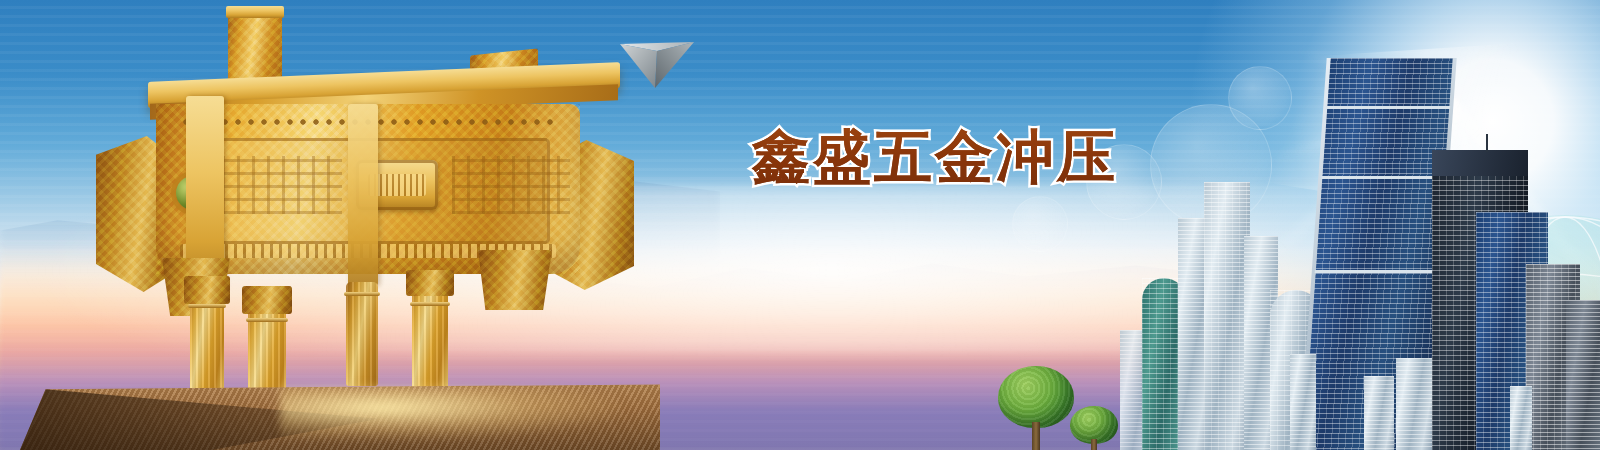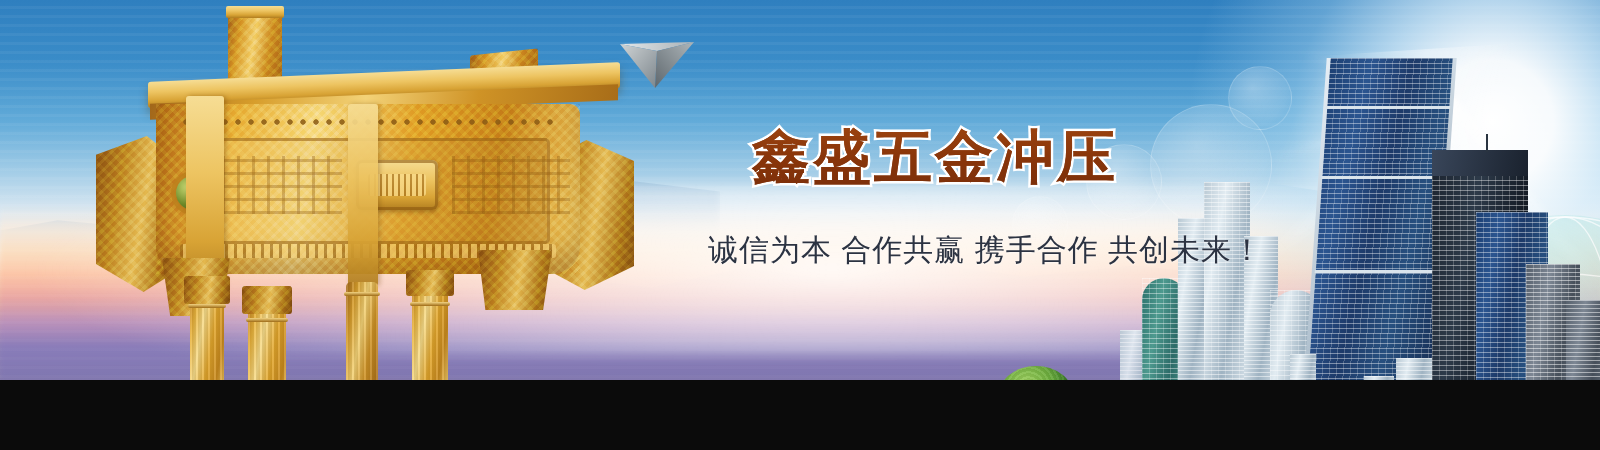--- a/index.html
+++ b/index.html
@@ -1,17 +1,17 @@
 <!DOCTYPE html>
 <html><head>
 <meta charset="utf-8">
 <style>
   html,body{margin:0;padding:0;background:#0b0b0b;}
   .stage{
-    position:relative;width:1600px;height:380px;overflow:hidden;
+    position:relative;width:1600px;height:450px;overflow:hidden;
     font-family:"Liberation Sans","DejaVu Sans",sans-serif;
     background:#2e7dbe;
     text-align:center;
   }
   .layer{position:absolute;inset:0;}
 
   
   .sky{
     background:
       linear-gradient(to bottom,
@@ -443,15 +443,14 @@
   </div>
 
   <div class="plinth">
       <div class="plinth-tex"></div>
     </div>
   <div class="plinth-dark"></div>
   <div class="glow-under"></div>
 
   <div class="title">鑫盛五金冲压</div>
   <div class="title-fill">鑫盛五金冲压</div>
-  <div class="subtitle">诚信为本 合作共赢 携手合作 共创未来！</div>
 
 </div>
 
 </body></html>

